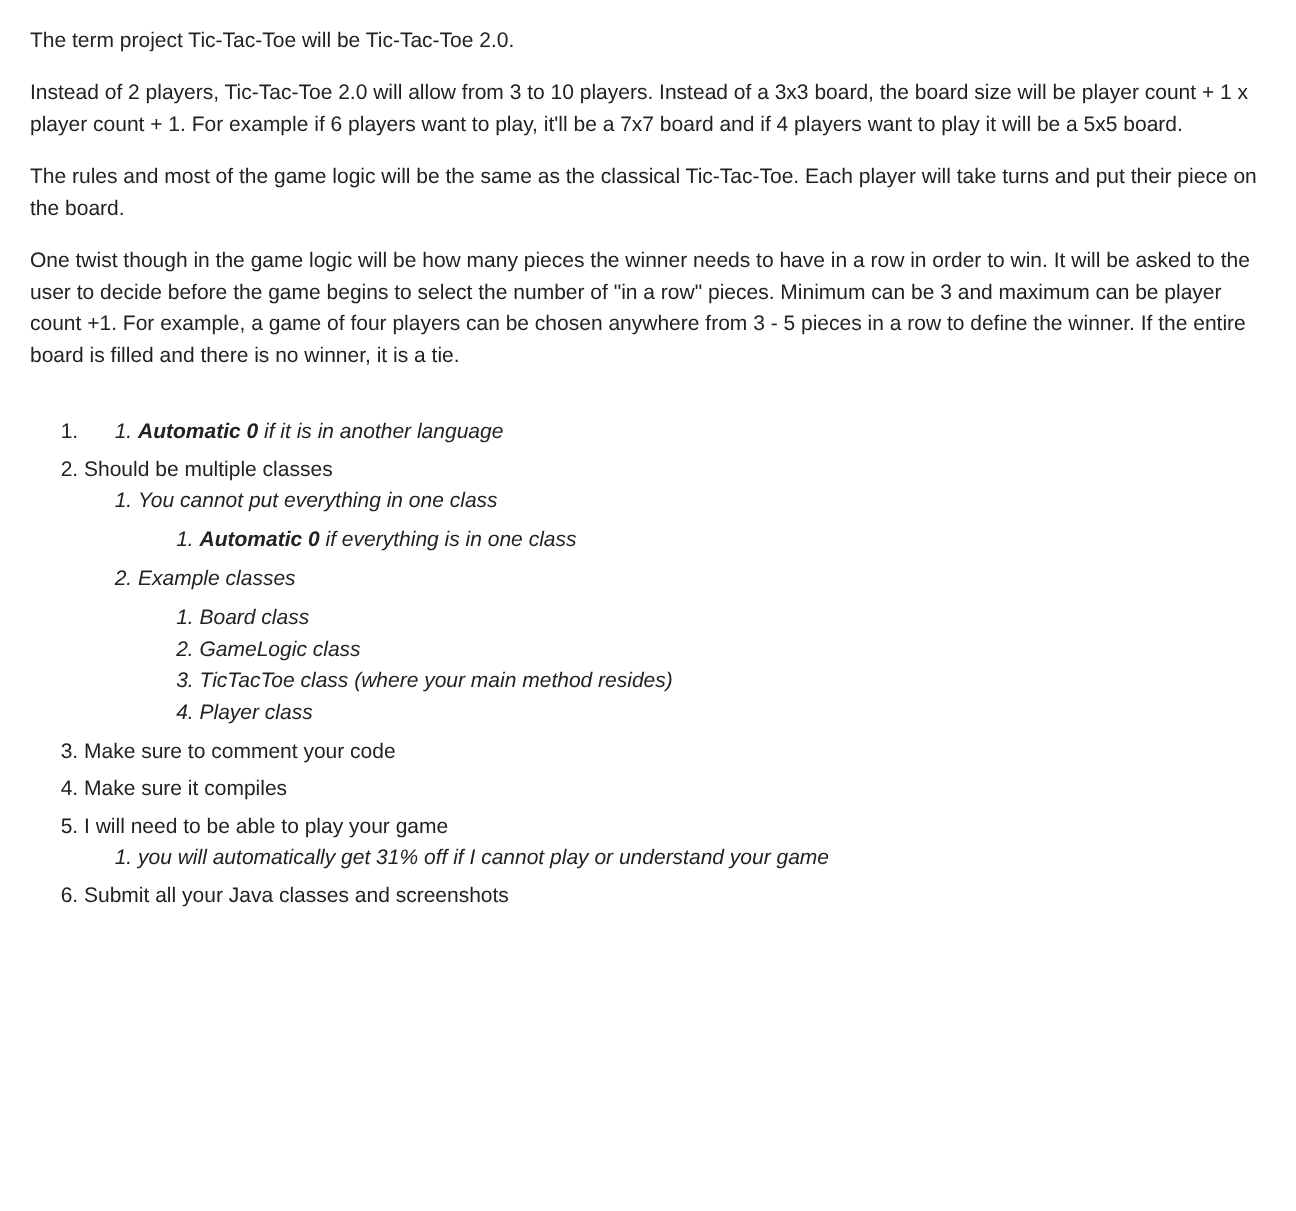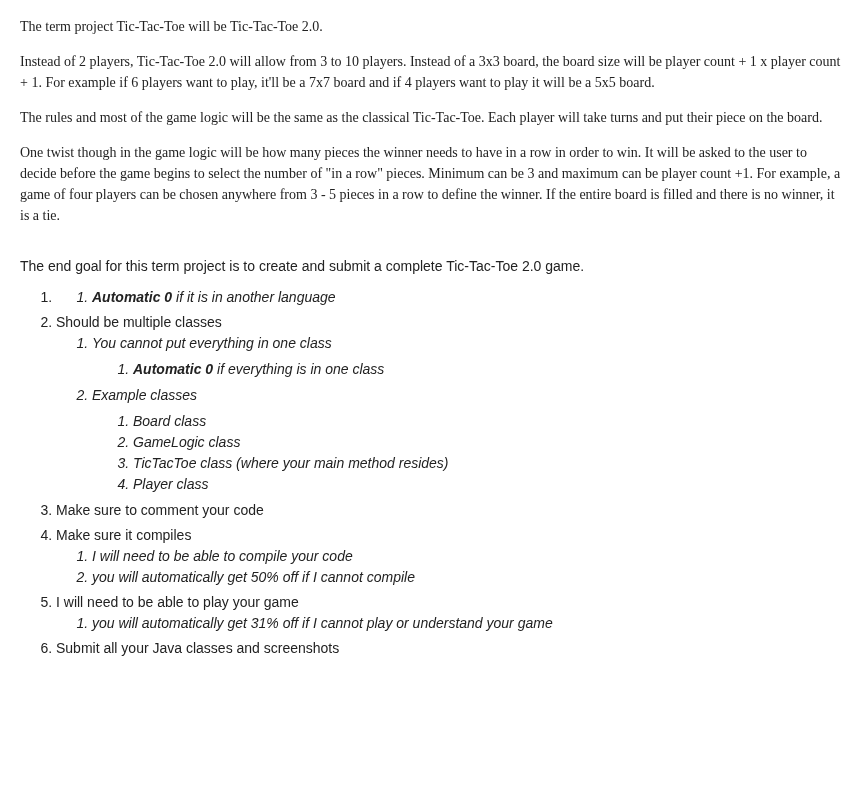--- a/index.html
+++ b/index.html
@@ -12,21 +12,20 @@
       font-size: 14px;
       color: #222;
       background: #fff;
       width: 864px;
       min-height: 807px;
       padding: 16px 20px;
       line-height: 1.5;
     }
     .content-block {
       margin-bottom: 14px;
-      font-family: Liberation Serif, serif;
     }
     .content-block p {
       margin-bottom: 0;
     }
     .spacer {
       height: 16px;
     }
     .end-goal {
       margin-bottom: 10px;
     }
@@ -68,23 +67,20 @@
   <div class="content-block">
     <p>The rules and most of the game logic will be the same as the classical Tic-Tac-Toe. Each player will take turns and put their piece on the board.</p>
   </div>
 
   <div class="content-block">
     <p>One twist though in the game logic will be how many pieces the winner needs to have in a row in order to win. It will be asked to the user to decide before the game begins to select the number of "in a row" pieces. Minimum can be 3 and maximum can be player count +1. For example, a game of four players can be chosen anywhere from 3 - 5 pieces in a row to define the winner. If the entire board is filled and there is no winner, it is a tie.</p>
   </div>
 
   <div class="spacer"></div>
 
-  <div class="end-goal">
-    <p>The end goal for this term project is to create and submit a complete Tic-Tac-Toe 2.0 game.</p>
-  </div>
 
   <ol class="main-list">
 
     <li>
       <ol class="sub-list">
         <li>
           <span class="bold">Automatic 0</span><span> if it is in another language</span>
         </li>
       </ol>
     </li>
@@ -121,28 +117,20 @@
         </li>
       </ol>
     </li>
 
     <li>
       <span>Make sure to comment your code</span>
     </li>
 
     <li>
       <span>Make sure it compiles</span>
-      <ol class="sub-list">
-        <li>
-          <span>I will need to be able to compile your code</span>
-        </li>
-        <li>
-          <span>you will automatically get 50% off if I cannot compile</span>
-        </li>
-      </ol>
     </li>
 
     <li>
       <span>I will need to be able to play your game</span>
       <ol class="sub-list">
         <li>
           <span>you will automatically get 31% off if I cannot play or understand your game</span>
         </li>
       </ol>
     </li>

